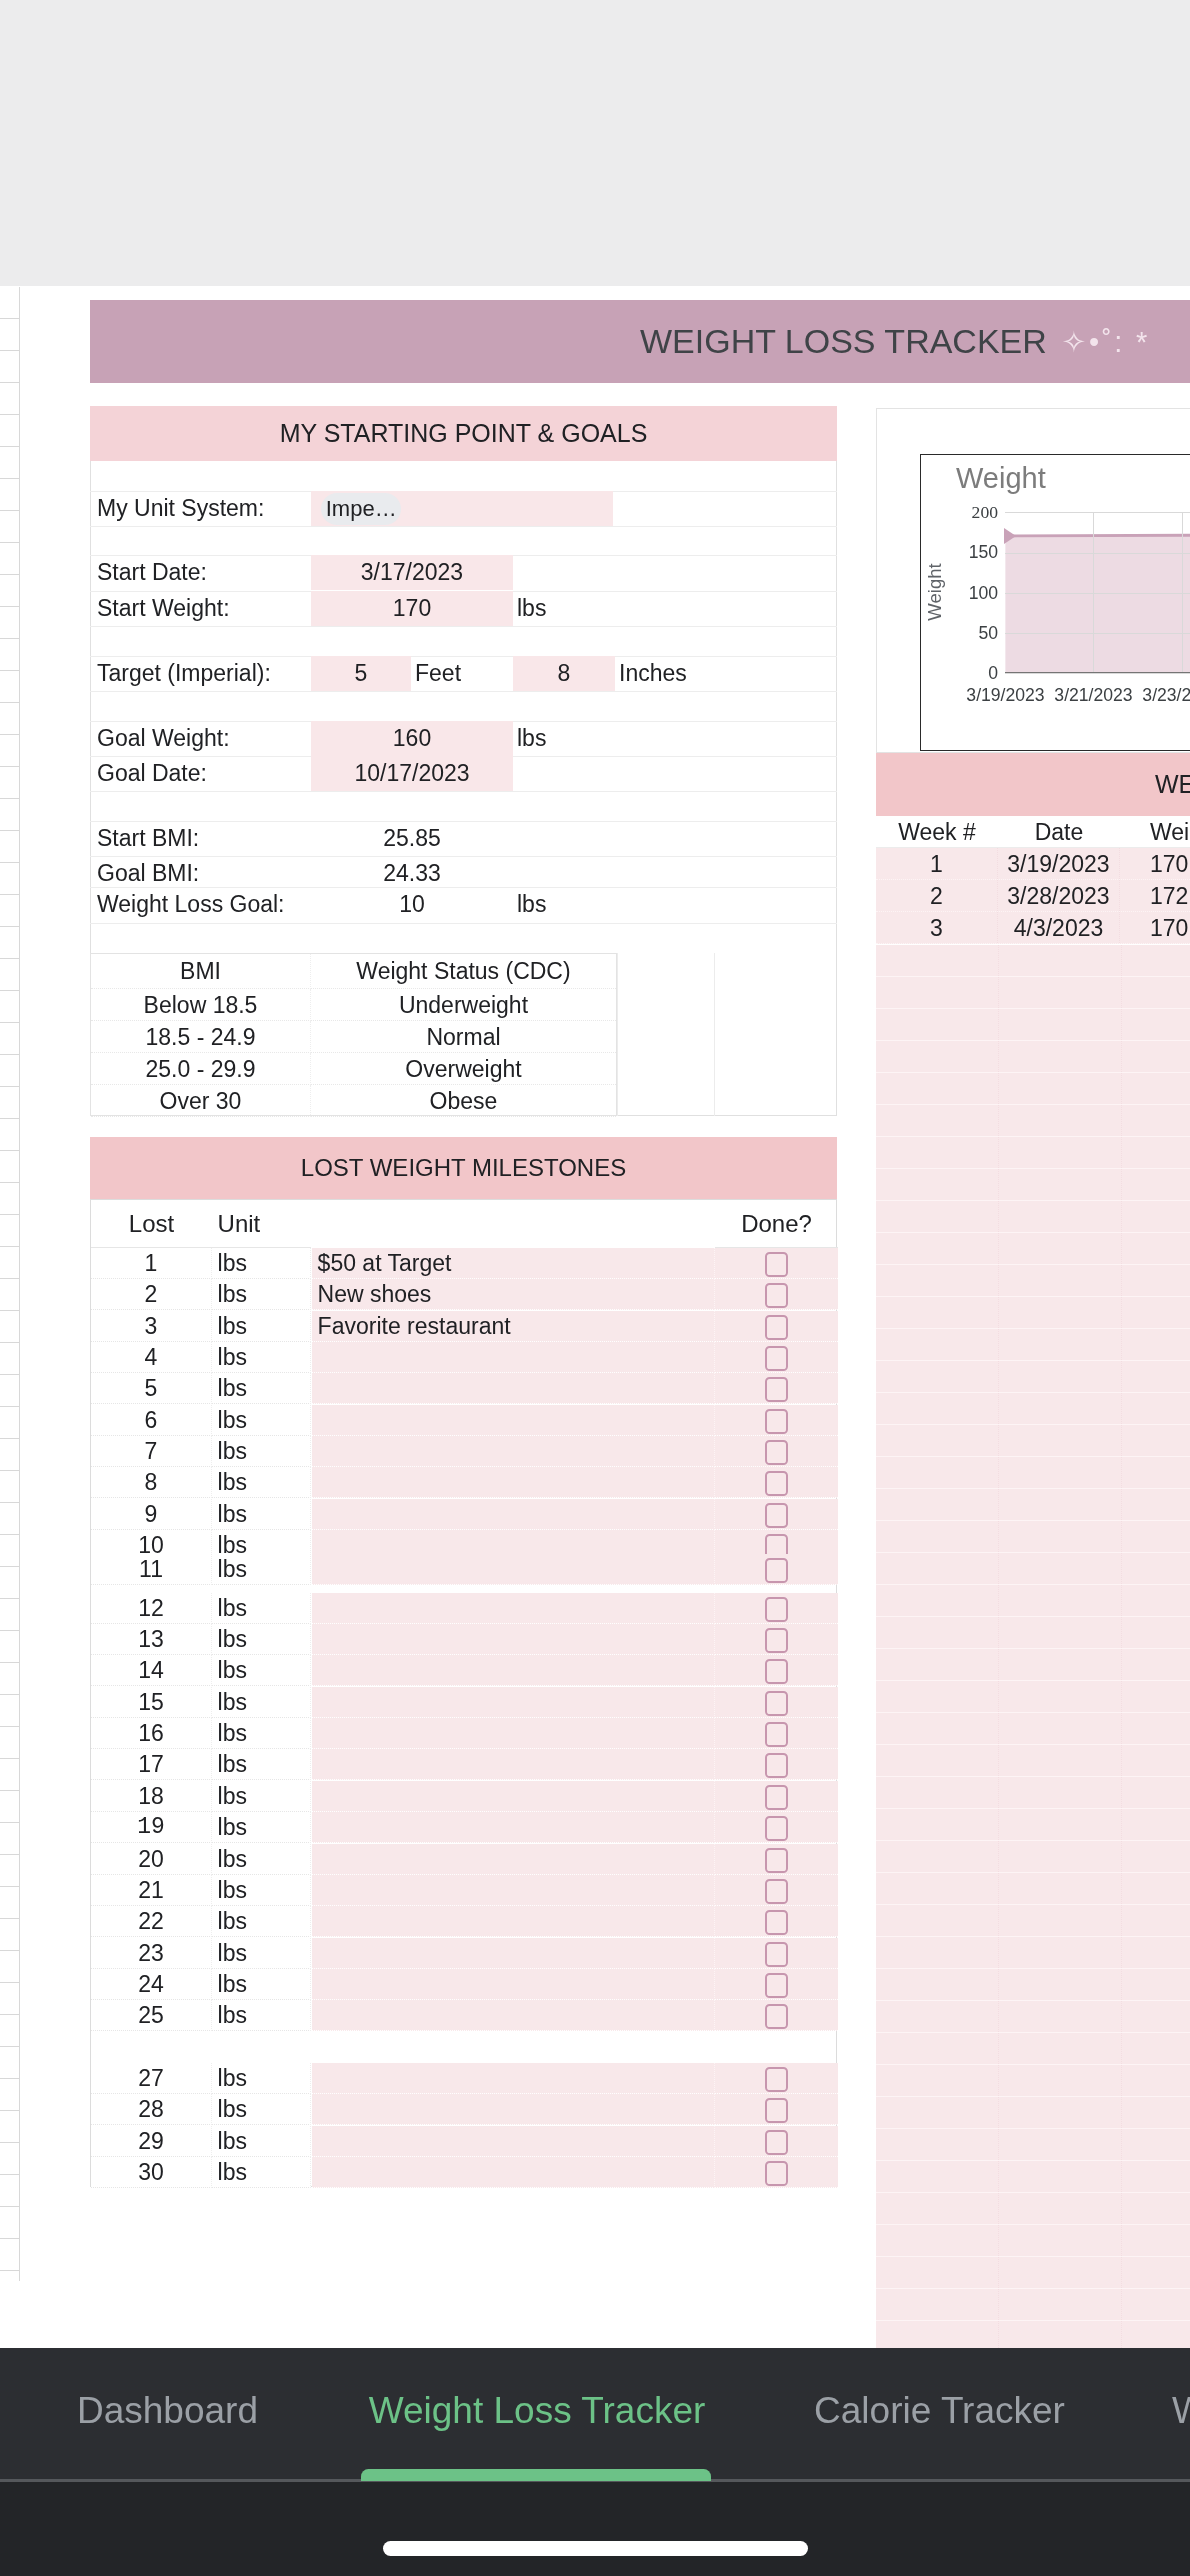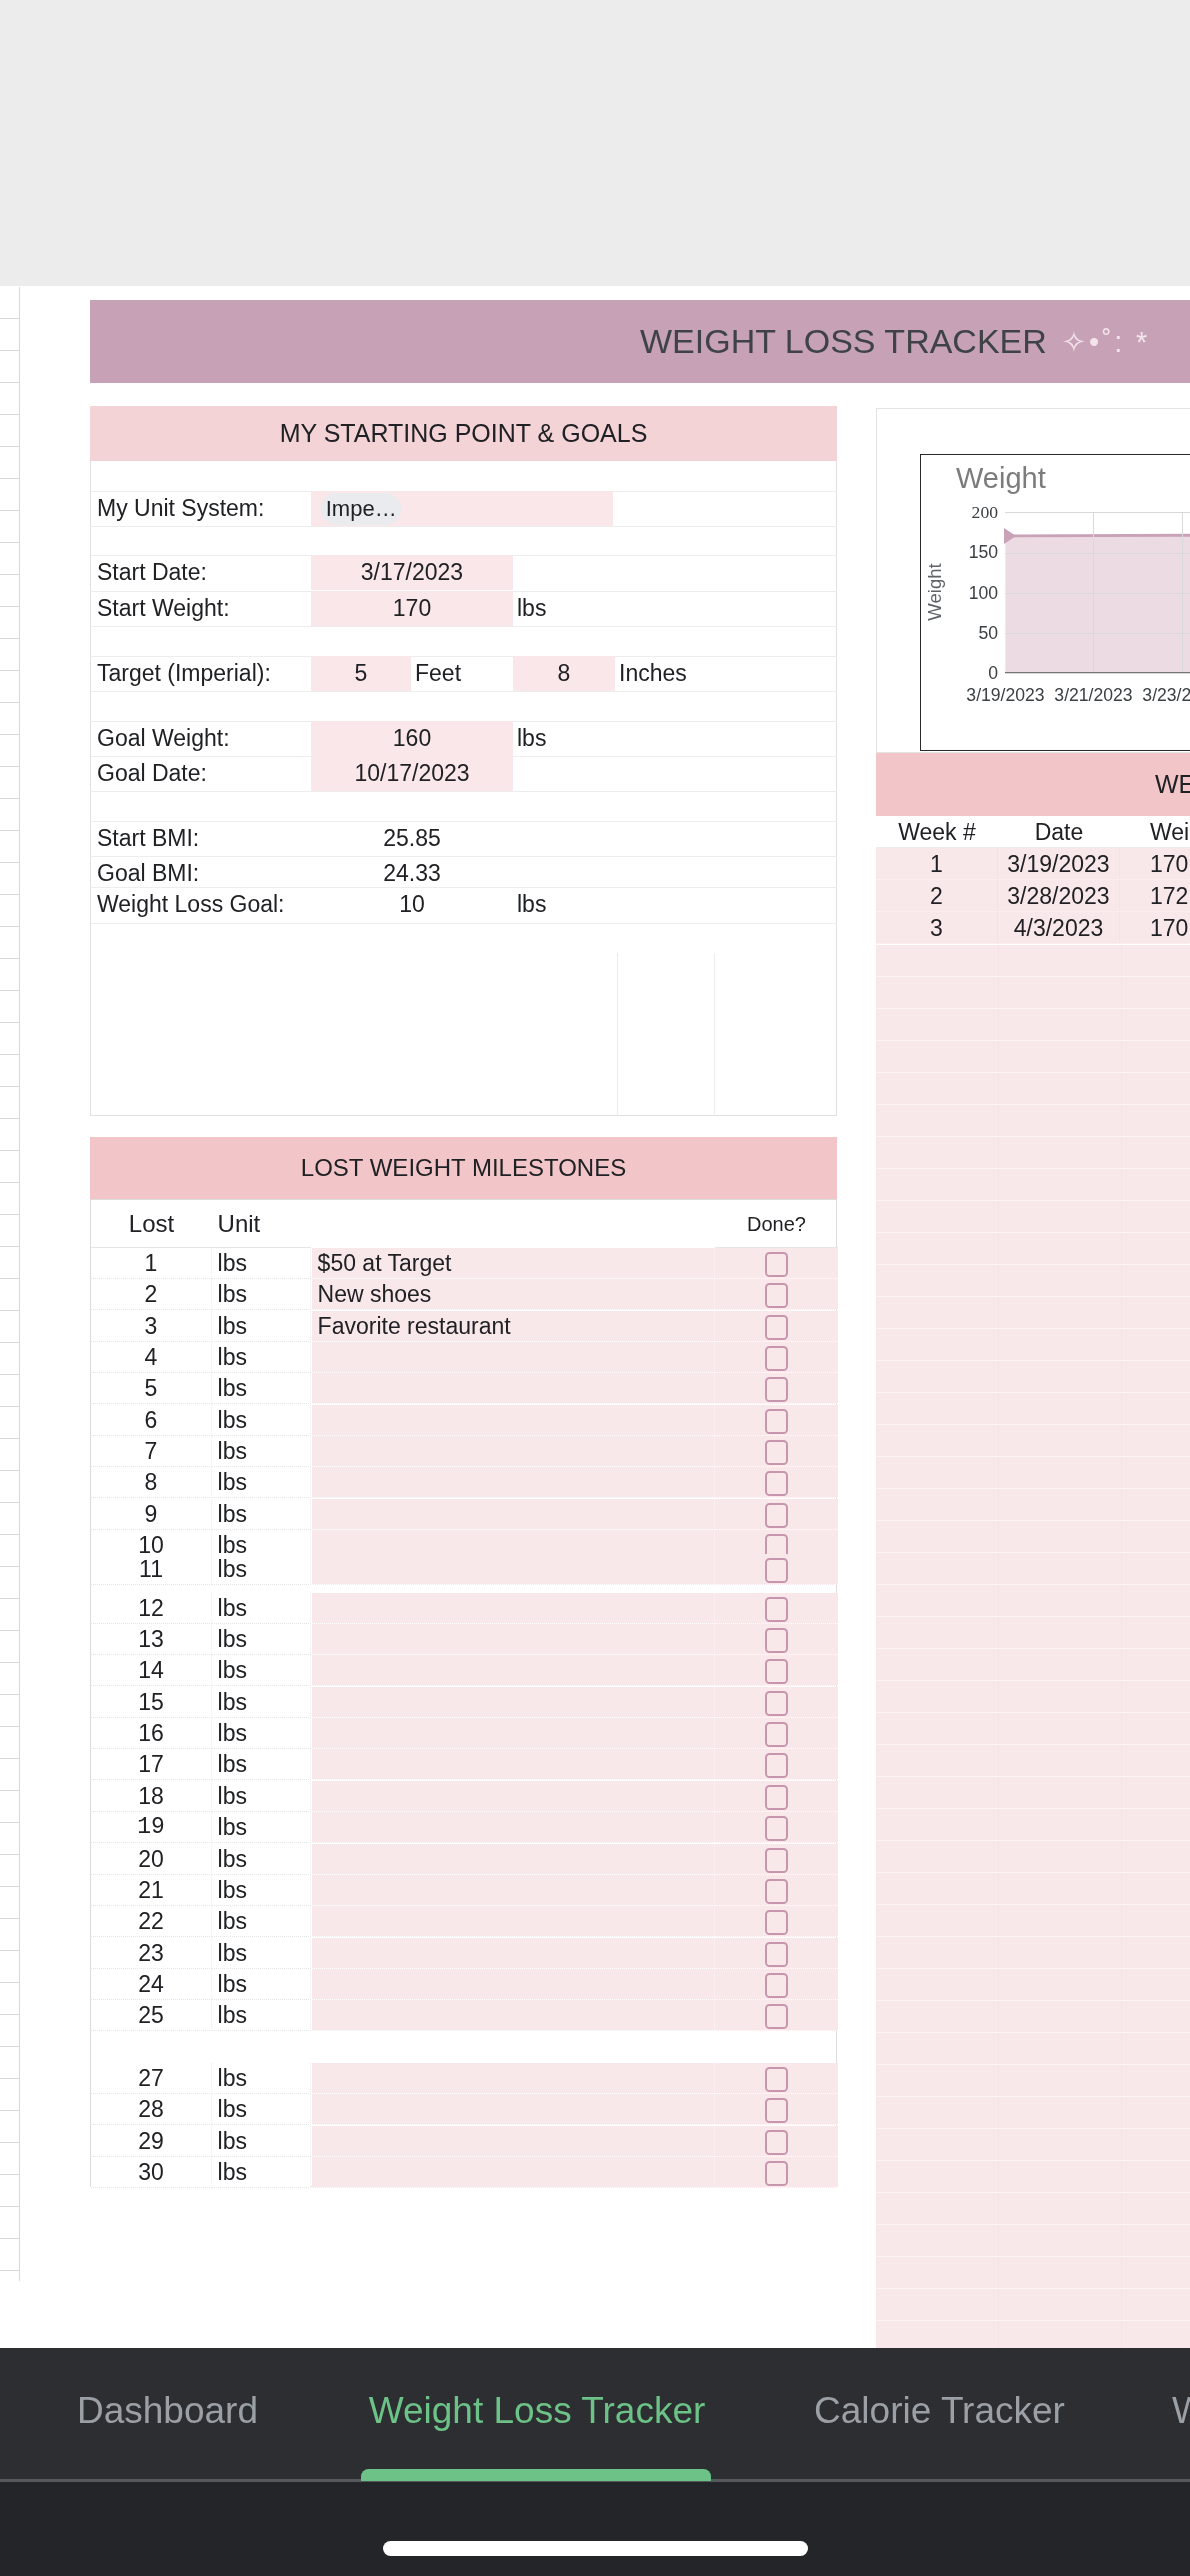--- a/index.html
+++ b/index.html
@@ -94,30 +94,42 @@
   <div class="abs pinkcell cell-text center" style="left:311px;top:756px;width:202px;height:35px;">10/17/2023</div>
 
   <div class="abs cell-text" style="left:97px;top:821px;">Start BMI:</div>
   <div class="abs cell-text center" style="left:311px;top:821px;width:202px;">25.85</div>
   <div class="abs cell-text" style="left:97px;top:856px;">Goal BMI:</div>
   <div class="abs cell-text center" style="left:311px;top:856px;width:202px;">24.33</div>
   <div class="abs cell-text" style="left:97px;top:887px;">Weight Loss Goal:</div>
   <div class="abs cell-text center" style="left:311px;top:887px;width:202px;">10</div>
   <div class="abs cell-text" style="left:517px;top:887px;">lbs</div>
 
+  <div id="bmi-table" class="abs" style="left:90px;top:953px;width:527px;height:163px;border:0.9px solid #e3e3e3;box-sizing:border-box;">
+      <div style="position: absolute; left: 0px; top: 0px; width: 220px; height: 35px; text-align: center; font-size: 23px; line-height: 35px; border-bottom: 0.9px dotted rgb(232, 232, 232); border-right: 0.9px dotted rgb(238, 238, 238); box-sizing: border-box;">BMI</div>
+      <div style="position: absolute; left: 220px; top: 0px; width: 305px; height: 35px; text-align: center; font-size: 23px; line-height: 35px; border-bottom: 0.9px dotted rgb(232, 232, 232); box-sizing: border-box;">Weight Status (CDC)</div>
+      <div style="position: absolute; left: 0px; top: 35px; width: 220px; height: 32px; text-align: center; font-size: 23px; line-height: 32px; border-bottom: 0.9px dotted rgb(232, 232, 232); border-right: 0.9px dotted rgb(238, 238, 238); box-sizing: border-box;">Below 18.5</div>
+      <div style="position: absolute; left: 220px; top: 35px; width: 305px; height: 32px; text-align: center; font-size: 23px; line-height: 32px; border-bottom: 0.9px dotted rgb(232, 232, 232); box-sizing: border-box;">Underweight</div>
+      <div style="position: absolute; left: 0px; top: 67px; width: 220px; height: 32px; text-align: center; font-size: 23px; line-height: 32px; border-bottom: 0.9px dotted rgb(232, 232, 232); border-right: 0.9px dotted rgb(238, 238, 238); box-sizing: border-box;">18.5 - 24.9</div>
+      <div style="position: absolute; left: 220px; top: 67px; width: 305px; height: 32px; text-align: center; font-size: 23px; line-height: 32px; border-bottom: 0.9px dotted rgb(232, 232, 232); box-sizing: border-box;">Normal</div>
+      <div style="position: absolute; left: 0px; top: 99px; width: 220px; height: 32px; text-align: center; font-size: 23px; line-height: 32px; border-bottom: 0.9px dotted rgb(232, 232, 232); border-right: 0.9px dotted rgb(238, 238, 238); box-sizing: border-box;">25.0 - 29.9</div>
+      <div style="position: absolute; left: 220px; top: 99px; width: 305px; height: 32px; text-align: center; font-size: 23px; line-height: 32px; border-bottom: 0.9px dotted rgb(232, 232, 232); box-sizing: border-box;">Overweight</div>
+      <div style="position: absolute; left: 0px; top: 131px; width: 220px; height: 32px; text-align: center; font-size: 23px; line-height: 32px; border-bottom: 0.9px dotted rgb(232, 232, 232); border-right: 0.9px dotted rgb(238, 238, 238); box-sizing: border-box;">Over 30</div>
+      <div style="position: absolute; left: 220px; top: 131px; width: 305px; height: 32px; text-align: center; font-size: 23px; line-height: 32px; border-bottom: 0.9px dotted rgb(232, 232, 232); box-sizing: border-box;">Obese</div>
+    </div>
   <div class="abs vline" style="left:617px;top:953px;height:163px;"></div>
   <div class="abs vline" style="left:714px;top:953px;height:163px;"></div>
 
   <div class="abs center" style="left:90px;top:1137px;width:747px;height:62px;background:#f2c6c9;font-size:24px;line-height:62px;">LOST WEIGHT MILESTONES</div>
 
   <div class="abs" style="left:90px;top:1199px;width:747px;height:988px;border:0.9px solid #dcdcdc;box-sizing:border-box;background:#fff;">
     <div style="position:relative;width:100%;height:48px;">
       <div class="m-cell" style="left:0;width:121px;text-align:center;font-size:24px;line-height:48px;border-bottom:0.9px solid #e6e6e6;">Lost Weight</div>
       <div class="m-cell" style="left:121px;width:99px;padding-left:5.6px;font-size:24px;line-height:48px;border-bottom:0.9px solid #e6e6e6;">Unit</div>
-      <div class="m-cell" style="left:624px;width:123px;text-align:center;font-size:20px;line-height:48px;border-bottom:0.9px solid #e6e6e6;">Done?</div>
+      <div class="m-cell" style="left:624px;width:123px;text-align:center;font-size:24px;line-height:48px;border-bottom:0.9px solid #e6e6e6;">Done?</div>
     </div>
     <div id="milestone-rows" style="position:relative;width:100%;">
         <div style="position: absolute; left: 0px; top: 0px; width: 746px; height: 31px;">
           <div class="m-cell m-num cell-text" style="line-height: 31px;">1</div>
           <div class="m-cell m-unit cell-text" style="line-height: 31px;">lbs</div>
           <div class="m-cell m-reward cell-text" style="line-height: 31px;">$50 at Target</div>
           <div class="m-cell m-done" style="">
             <div class="checkbox"></div>
           </div>
         </div>

